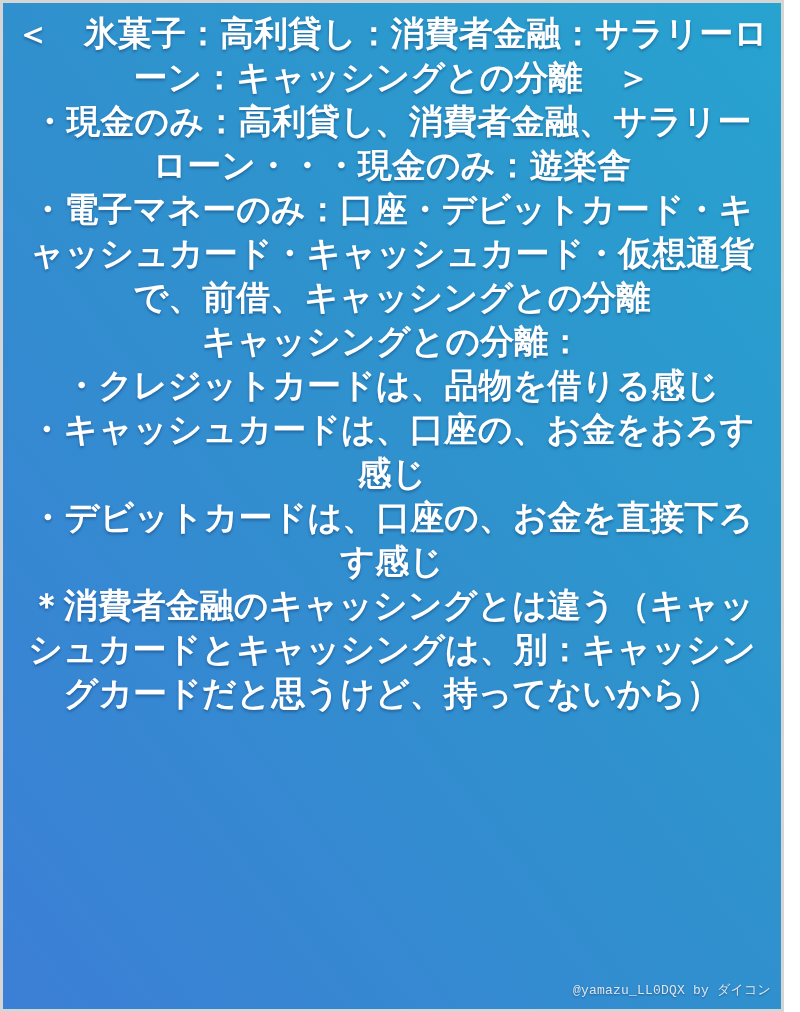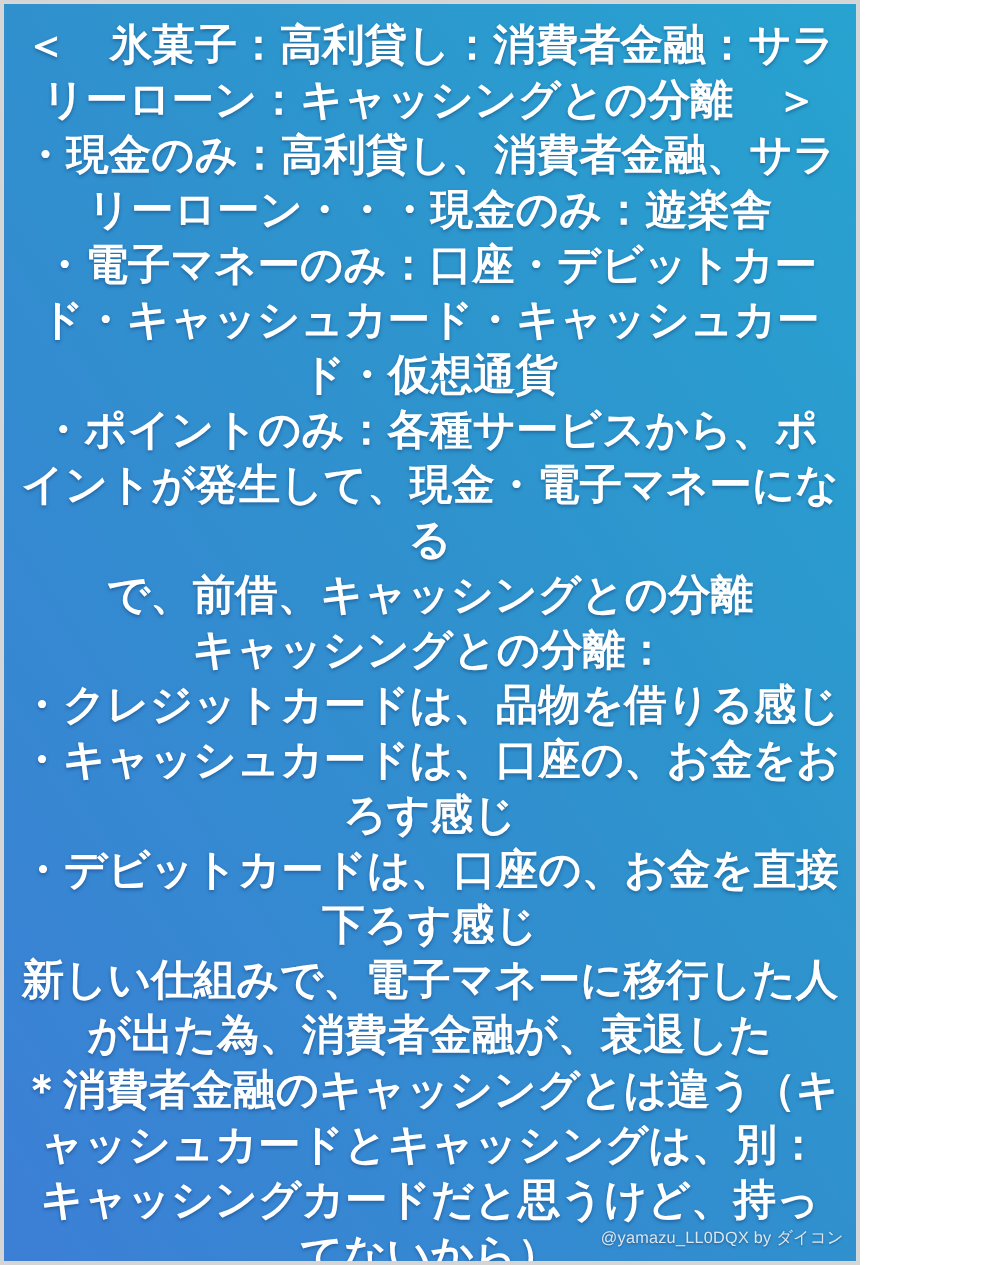--- a/index.html
+++ b/index.html
@@ -7,26 +7,27 @@
     padding: 0;
   }
   body {
     width: 800px;
     height: 1012px;
     overflow: hidden;
     font-family: "Liberation Sans", "DejaVu Sans", sans-serif;
   }
   .poster {
     position: relative;
-    width: 688px;
+    width: 784px;
     height: 1012px;
     box-sizing: border-box;
     border: 3px solid #d5d5d5;
     background: linear-gradient(to bottom left, #27a3d0 0%, #2f92cd 45%, #3c7fd6 100%);
     overflow: hidden;
+    font-family: Liberation Mono, monospace;
   }
   .text-block {
     box-sizing: border-box;
     width: 100%;
     padding: 11px 13px 0 13px;
     text-align: center;
     color: #ffffff;
     font-weight: bold;
     font-size: 34px;
     line-height: 44px;
@@ -50,23 +51,21 @@
   }
 </style>
 </head>
 <body>
 
 <div class="poster">
   <div class="text-block">
     <p class="para">＜　氷菓子：高利貸し：消費者金融：サラリーローン：キャッシングとの分離　＞</p>
     <p class="para">・現金のみ：高利貸し、消費者金融、サラリーローン・・・現金のみ：遊楽舎</p>
     <p class="para">・電子マネーのみ：口座・デビットカード・キャッシュカード・キャッシュカード・仮想通貨</p>
-    <p class="para">・ポイントのみ：各種サービスから、ポイントが発生して、現金・電子マネーになる</p>
     <p class="para">で、前借、キャッシングとの分離</p>
     <p class="para">キャッシングとの分離：</p>
     <p class="para">・クレジットカードは、品物を借りる感じ</p>
     <p class="para">・キャッシュカードは、口座の、お金をおろす感じ</p>
     <p class="para">・デビットカードは、口座の、お金を直接下ろす感じ</p>
-    <p class="para">新しい仕組みで、電子マネーに移行した人が出た為、消費者金融が、衰退した</p>
     <p class="para">＊消費者金融のキャッシングとは違う（キャッシュカードとキャッシングは、別：キャッシングカードだと思うけど、持ってないから）</p>
   </div>
   <div class="watermark">@yamazu_LL0DQX by ダイコン</div>
 </div>
 
 </body></html>

